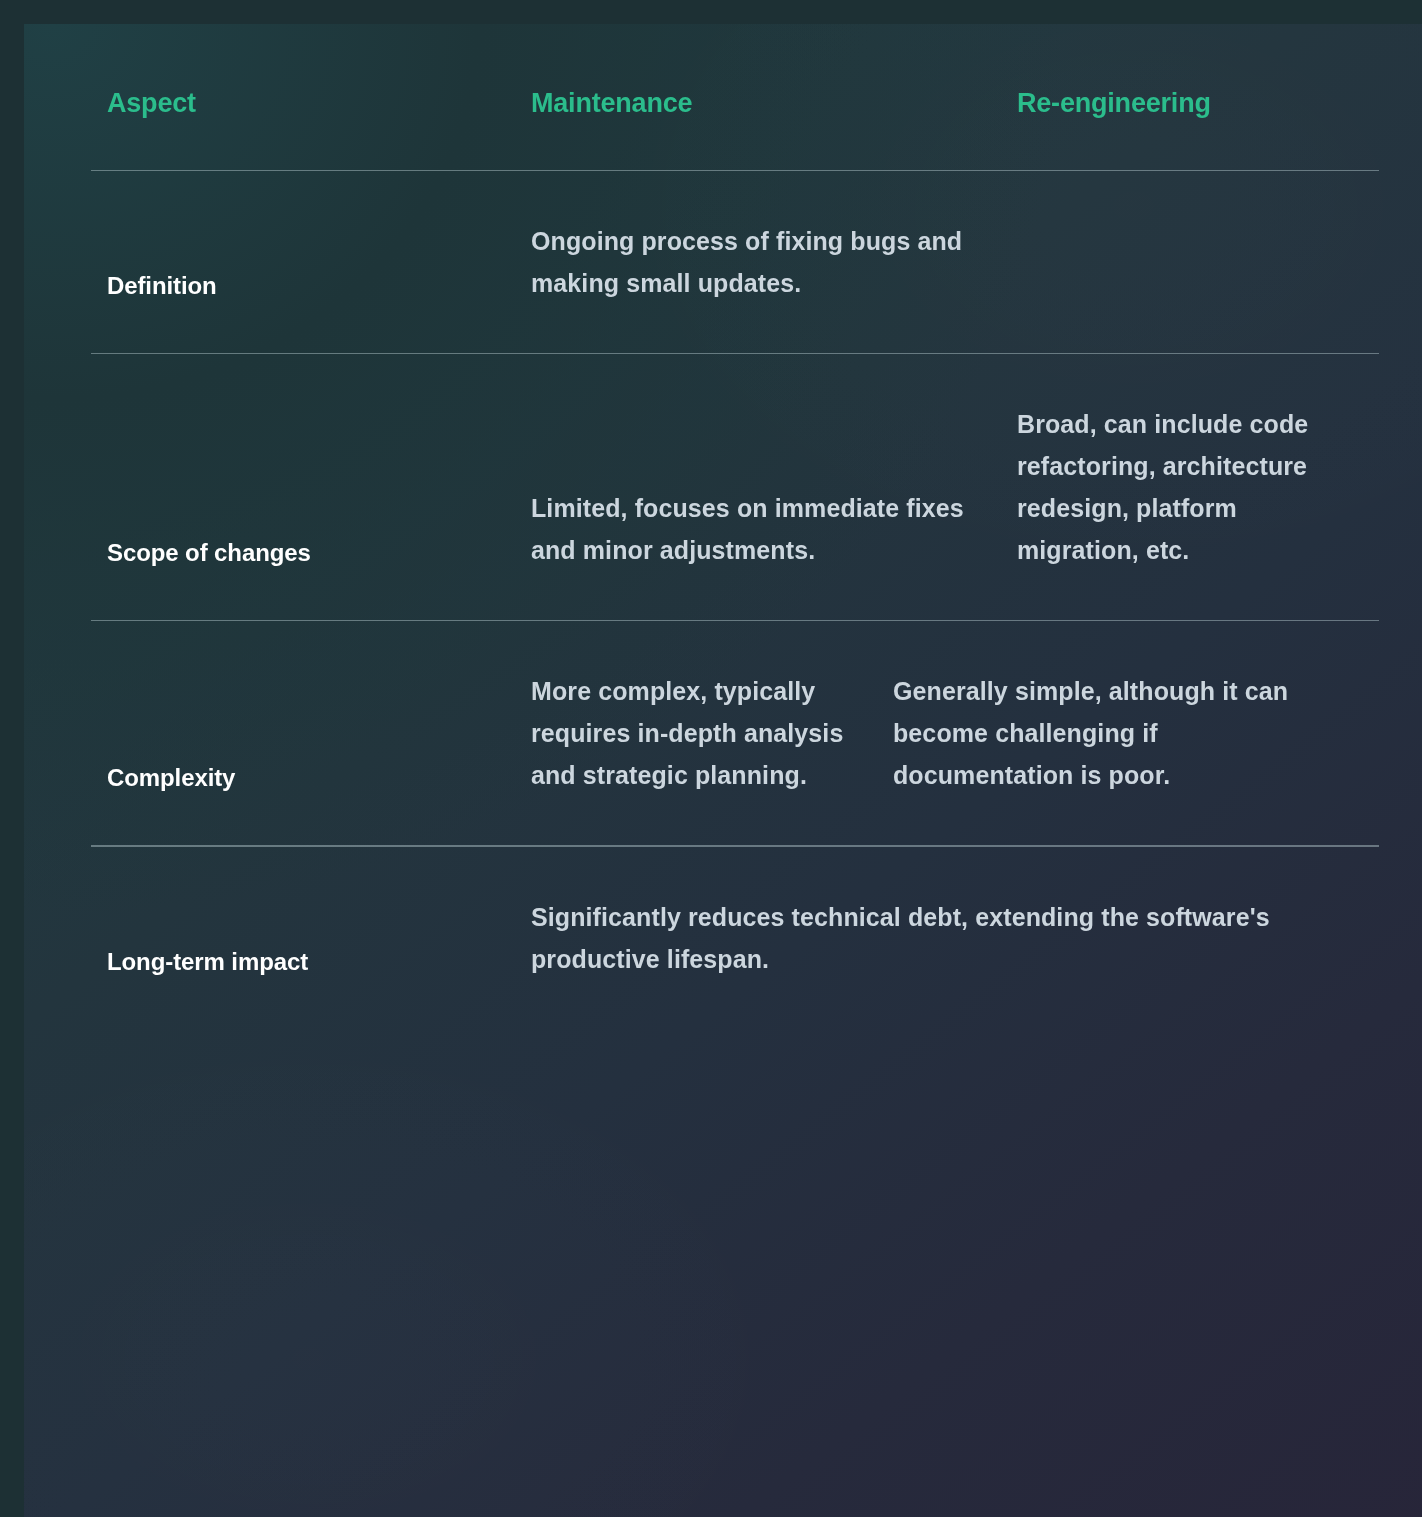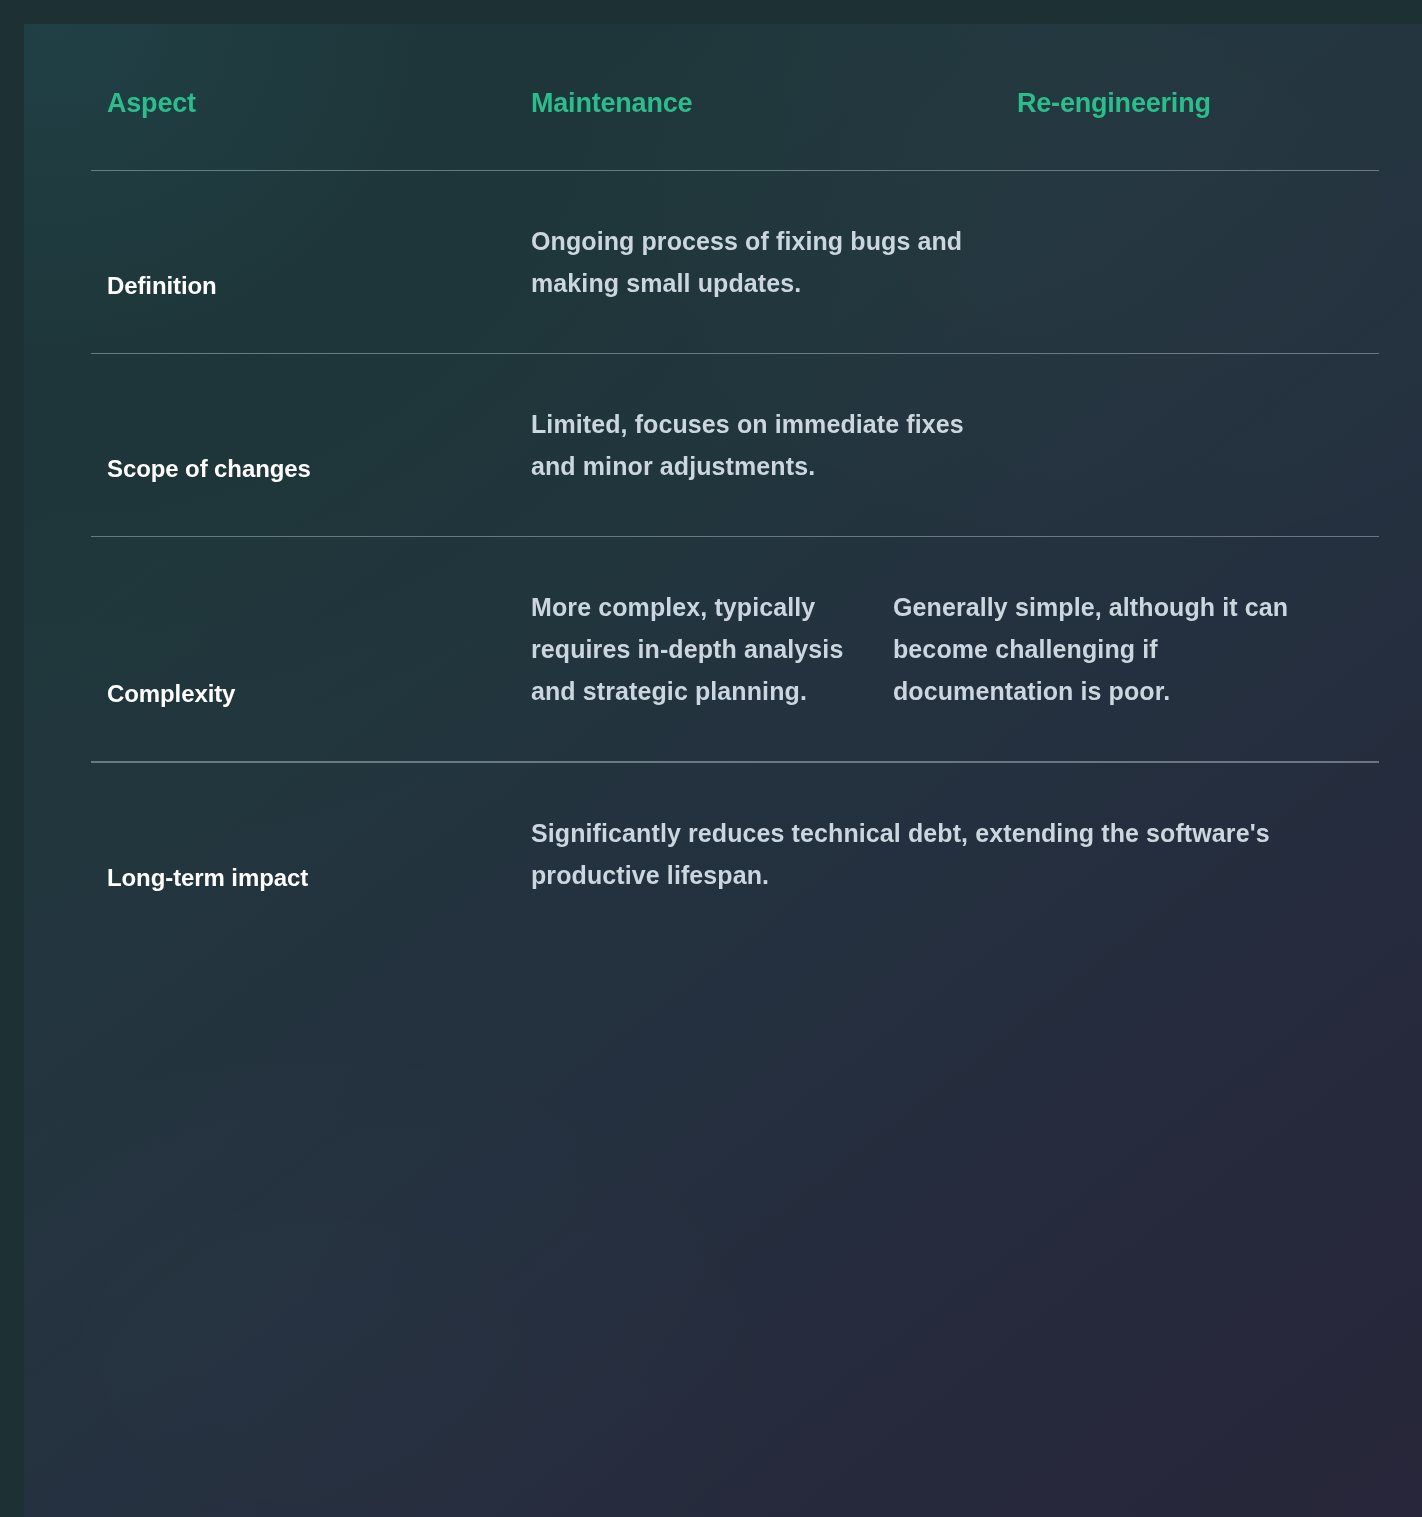--- a/index.html
+++ b/index.html
@@ -111,20 +111,21 @@
 
     <div class="row">
       <div class="cell-aspect col-1">Definition</div>
       <div class="cell-body col-2">Ongoing process of fixing bugs and making small updates.</div>
     </div>
     <div class="rule"></div>
 
     <div class="row">
       <div class="cell-aspect col-1">Scope of changes</div>
       <div class="cell-body col-2">Limited, focuses on immediate fixes and minor adjustments.</div>
+      <div class="cell-body col-3">Broad, can include code refactoring, architecture redesign, platform migration, etc.</div>
     </div>
     <div class="rule"></div>
 
     <div class="row">
       <div class="cell-aspect col-1">Complexity</div>
       <div class="cell-body col-3">More complex, typically requires in-depth analysis and strategic planning.</div>
       <div class="cell-body col-2">Generally simple, although it can become challenging if documentation is poor.</div>
     </div>
     <div class="rule"></div>
 

